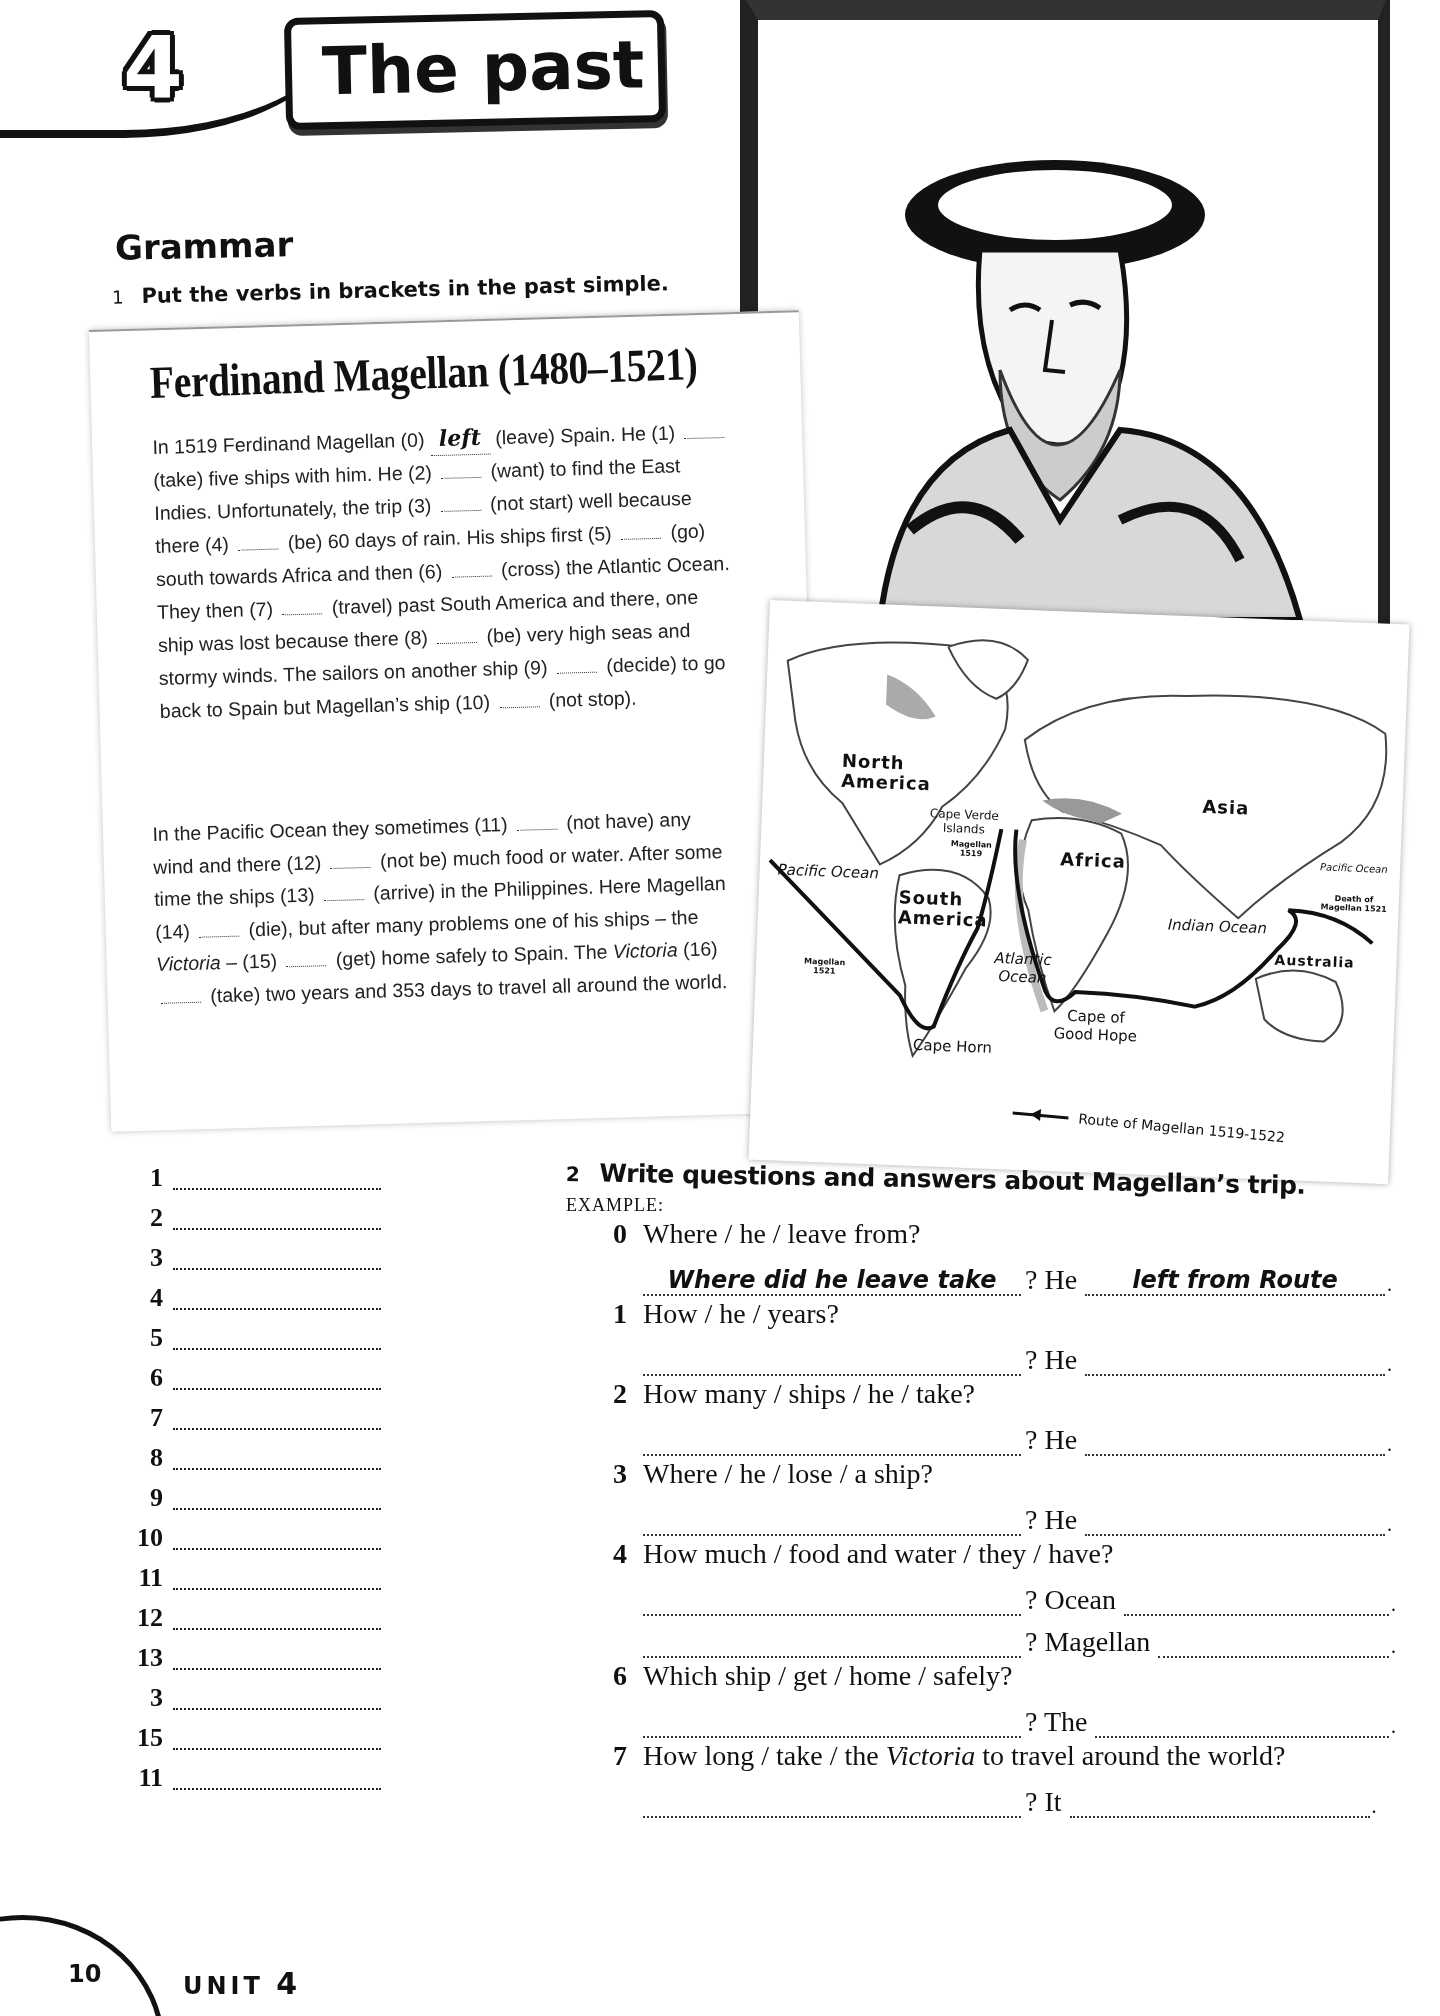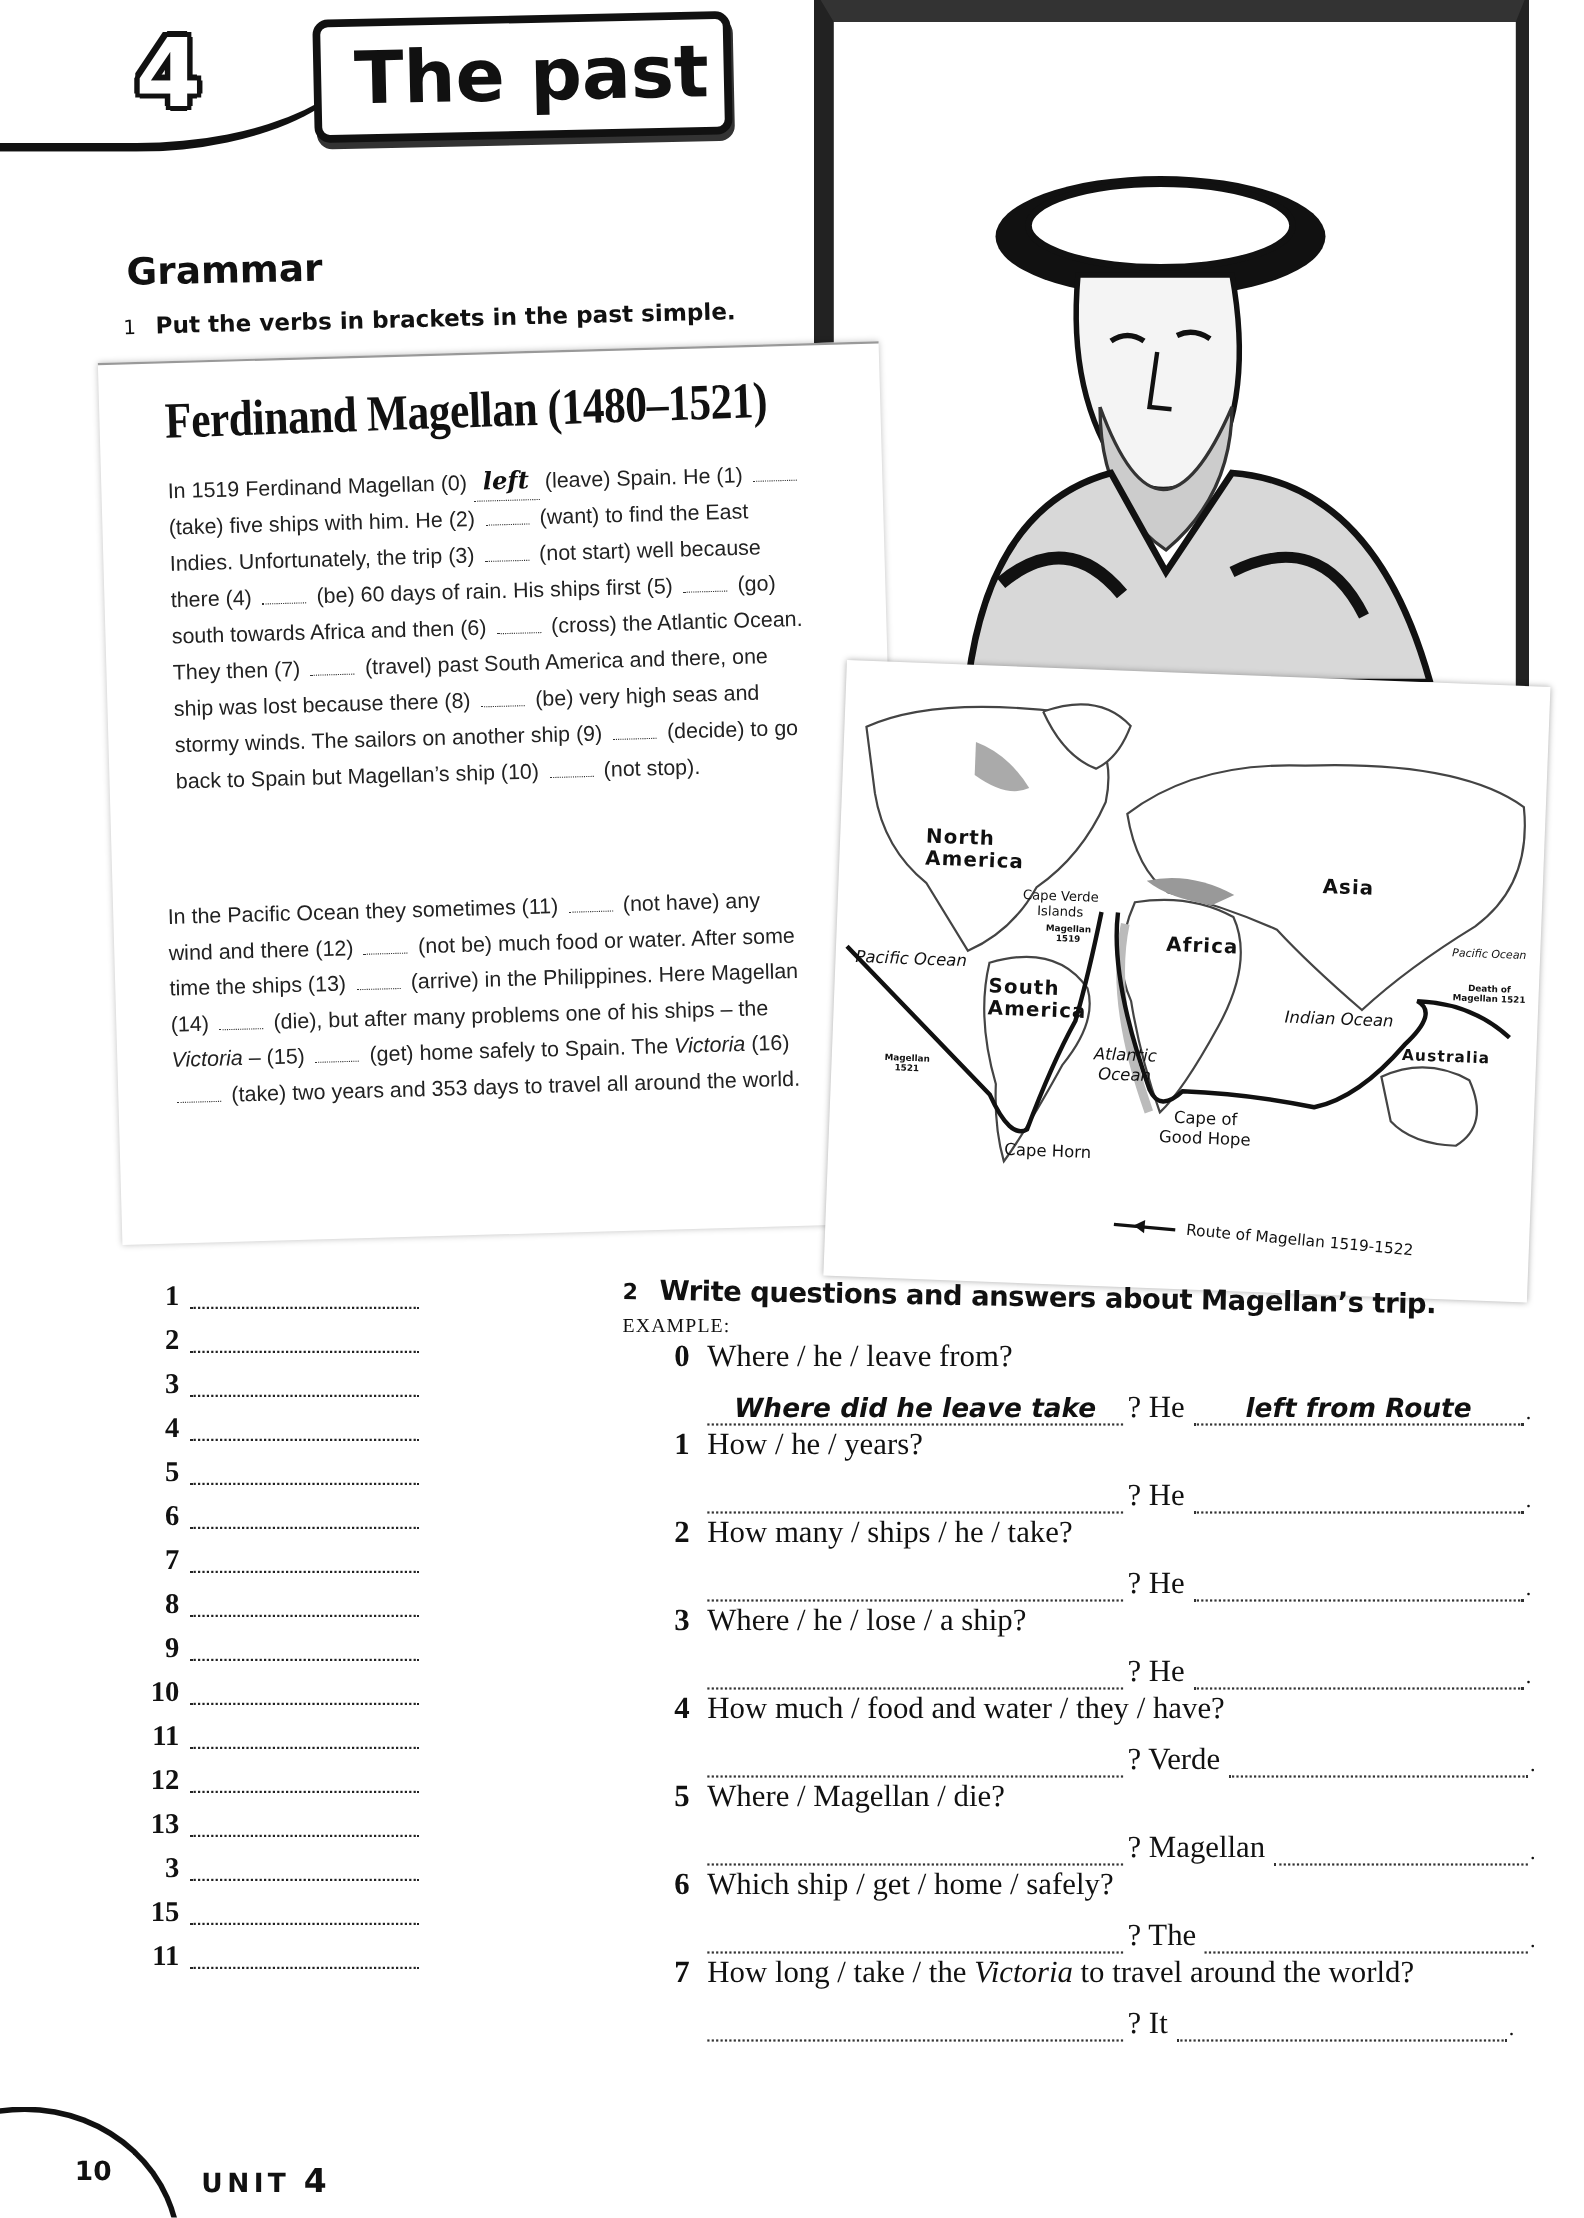--- a/index.html
+++ b/index.html
@@ -294,29 +294,28 @@
           </span>
           <span class="a-end">.</span>
         </div>
       </div>
       <div class="q-item">
         <div class="q-line"><span class="q-num">4</span><span>How much / food and water / they / have?</span></div>
         <div class="a-line">
           <span class="a-dots">
             <span class="hw-fill"></span>
           </span>
-          <span class="a-lead">? Verde</span>
-          <span class="a-dots2">
-            <span class="hw-fill"></span>
-          </span>
-          <span class="a-end">.</span>
-        </div>
-      </div>
-      <div class="q-item">
-        <div class="q-line"><span class="q-num">5</span><span>Where / Magellan / die?</span></div>
+          <span class="a-lead">? Ocean</span>
+          <span class="a-dots2">
+            <span class="hw-fill"></span>
+          </span>
+          <span class="a-end">.</span>
+        </div>
+      </div>
+      <div class="q-item">
         <div class="a-line">
           <span class="a-dots">
             <span class="hw-fill"></span>
           </span>
           <span class="a-lead">? Magellan</span>
           <span class="a-dots2">
             <span class="hw-fill"></span>
           </span>
           <span class="a-end">.</span>
         </div>

